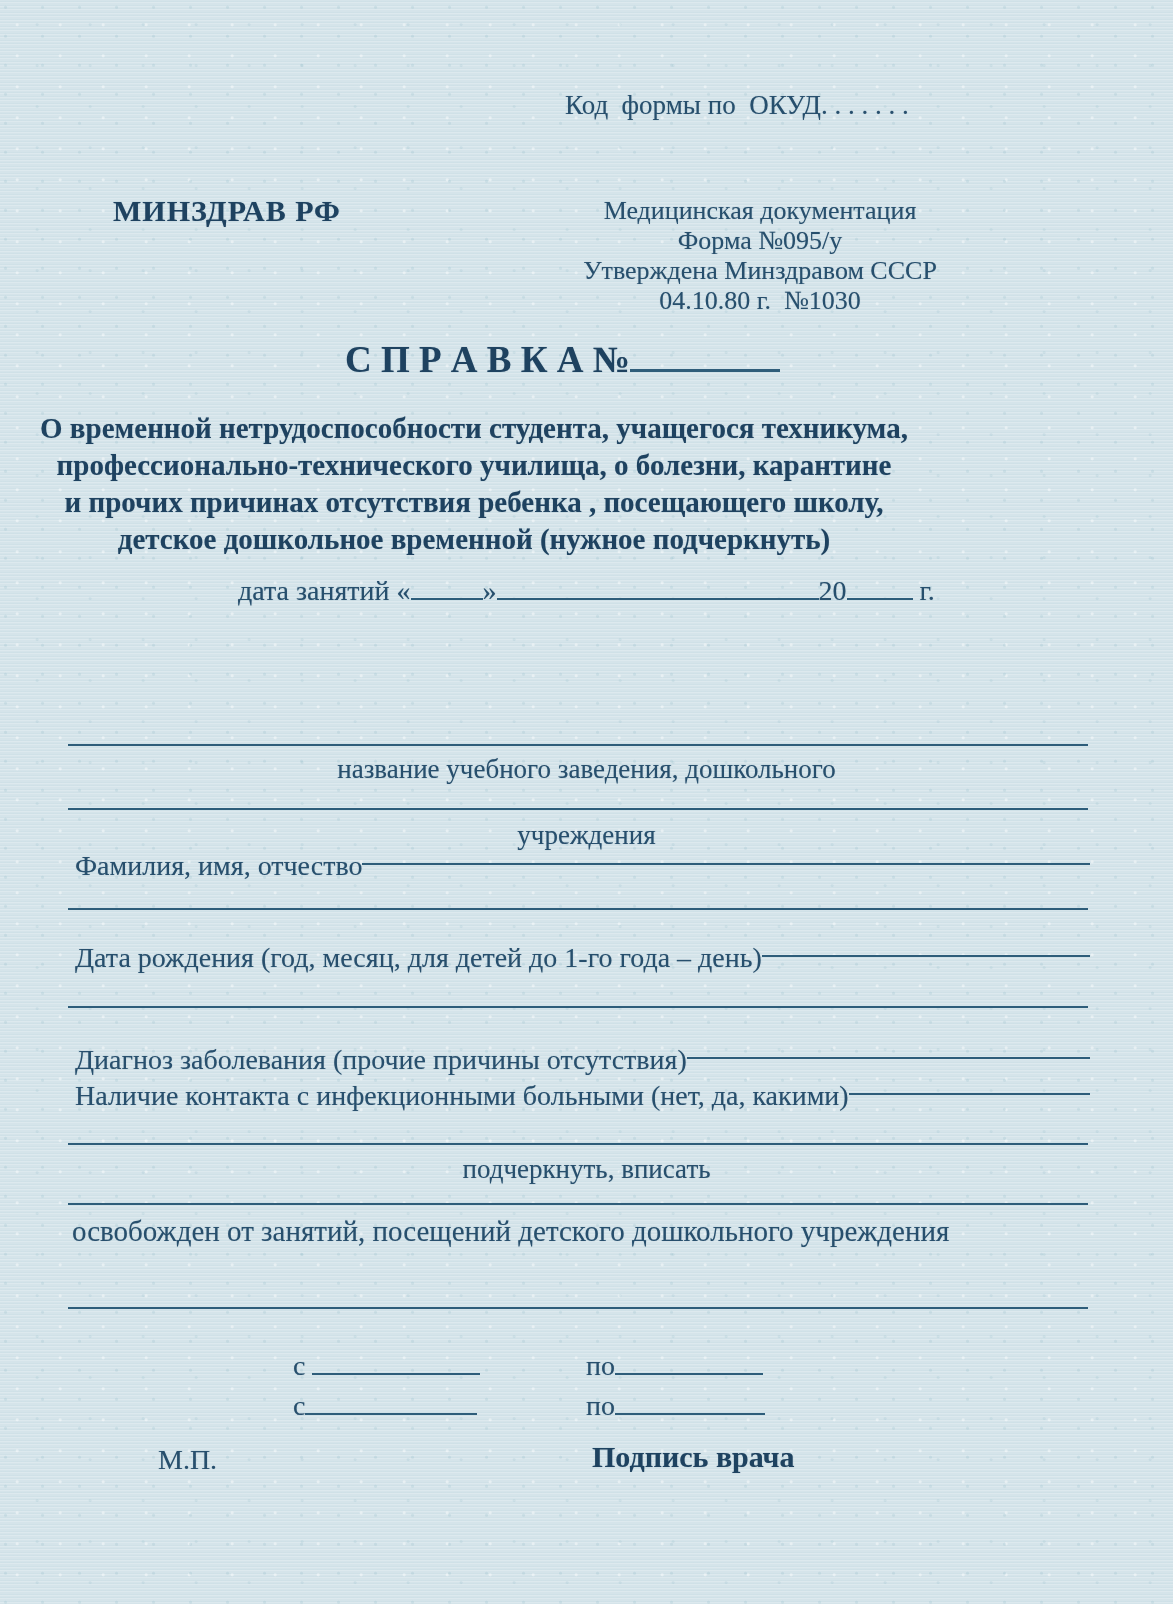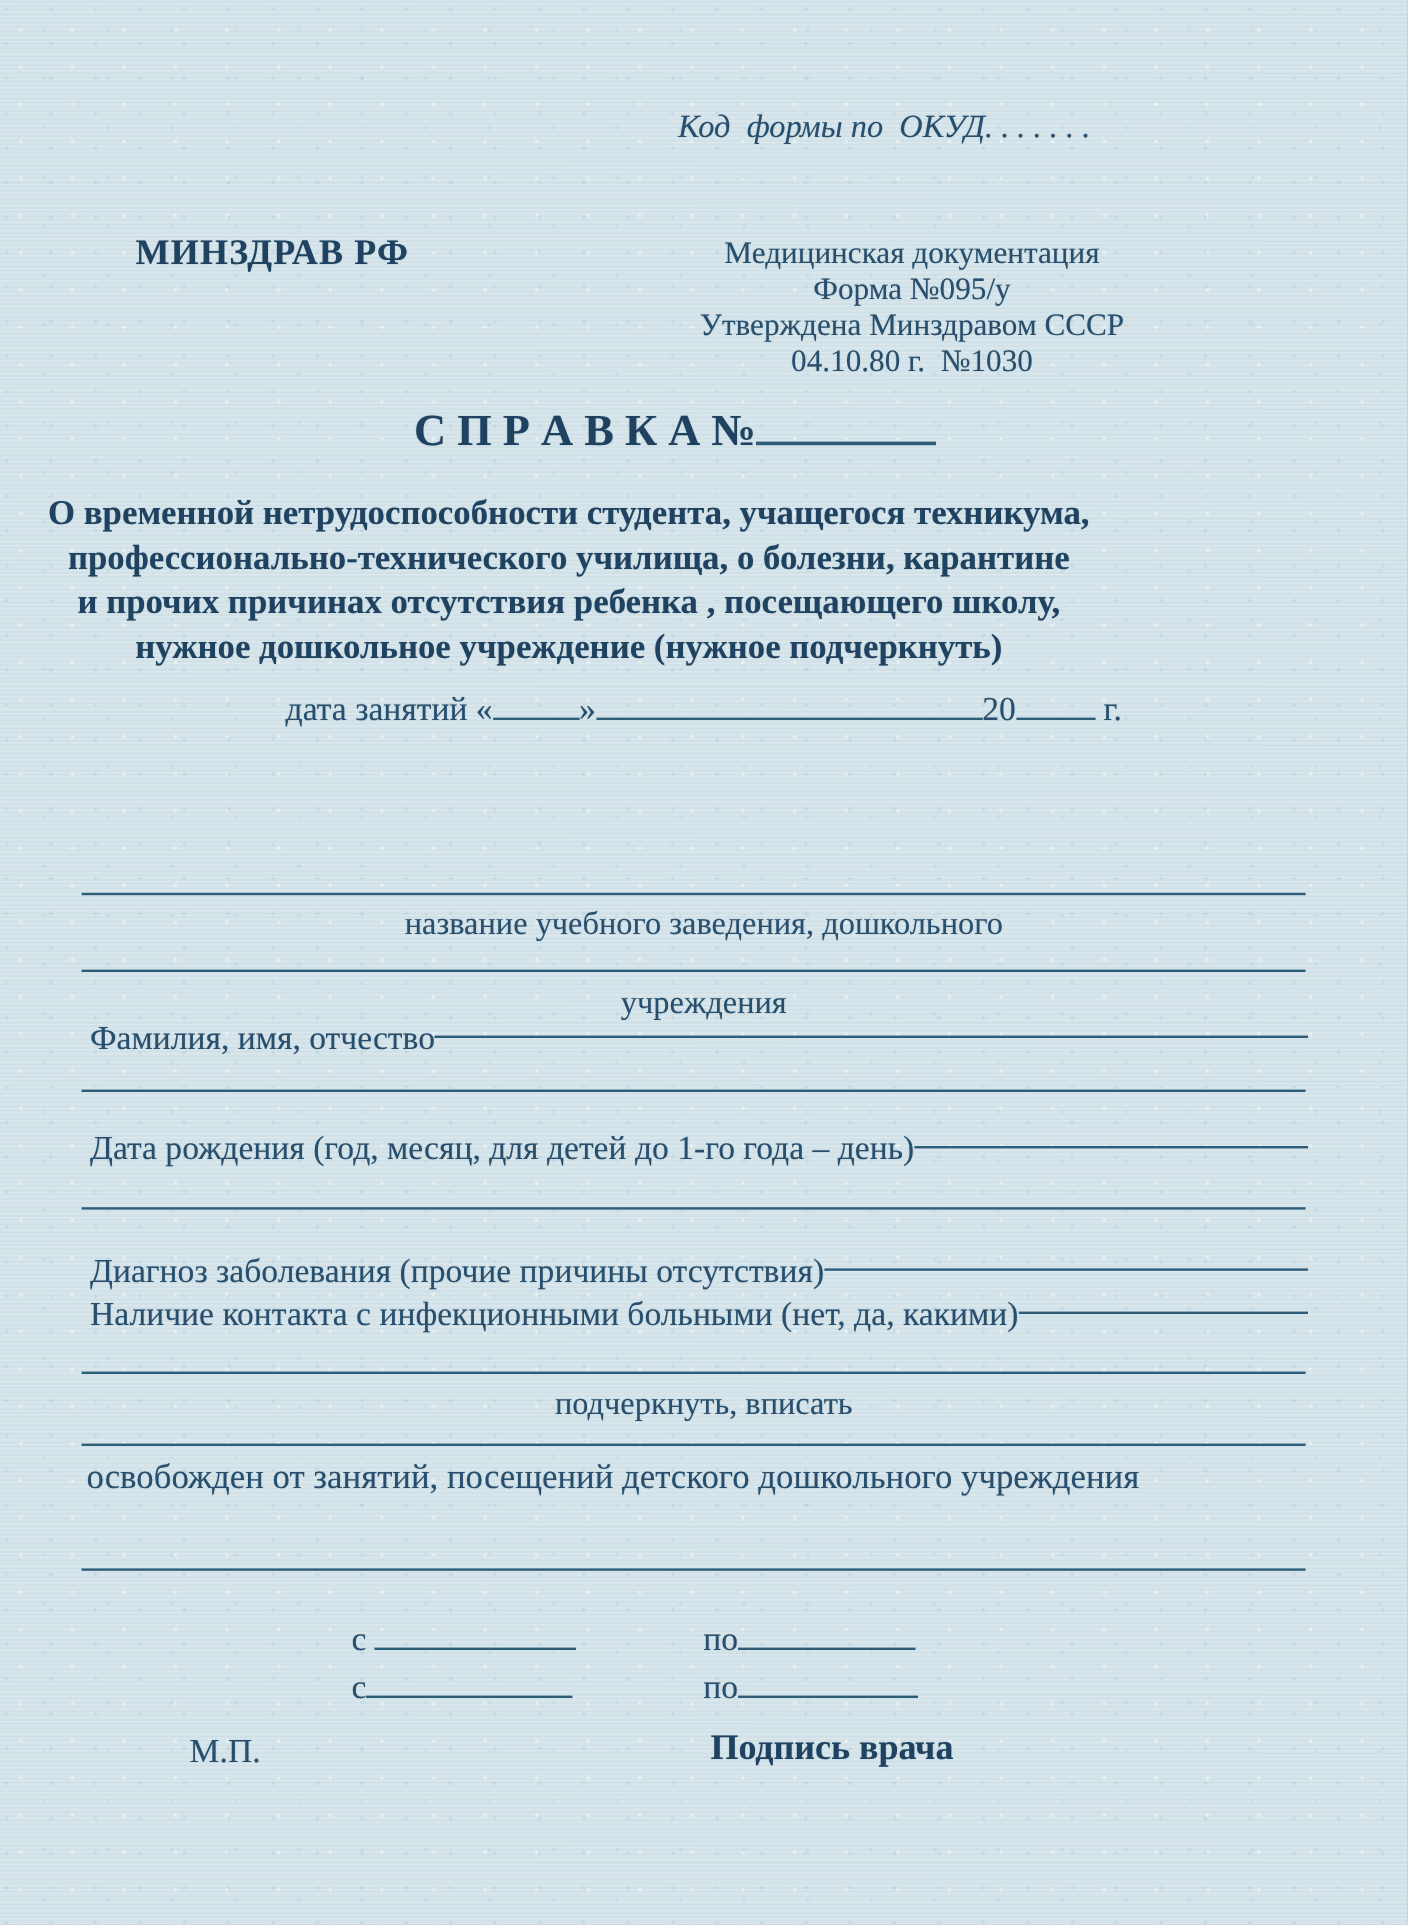--- a/index.html
+++ b/index.html
@@ -43,21 +43,21 @@
     position:absolute;
     display:flex;
     align-items:center;
   }
   .fieldrow .fill{
     flex:1;
     border-bottom:2px solid #2e5d7a;
     margin-bottom:4px;
     min-width:40px;
   }
-  .codes{font-size:27px;line-height:42px;font-style:italic;}
+  .codes{font-size:27px;line-height:42px;}
   .docinfo{font-size:26px;line-height:30px;font-family:Liberation Serif, serif;}
   .body-t{font-size:28px;}
   .cap{font-size:27px;}
 </style>
 </head>
 <body>
 
 <div class="page">
 
   <div class="abs codes ink" style="left:565px;top:84px;">
@@ -74,21 +74,21 @@
   </div>
 
   <div class="abs" style="left:345px;top:338px;">
     <span class="bold ink" style="font-size:37px;">С П Р А В К А №</span><span class="bl" style="width:150px;border-bottom-width:3px;"></span>
   </div>
 
   <div class="abs center bold ink" style="left:0;top:410px;width:948px;font-size:29px;line-height:37px;">
     <div>О временной нетрудоспособности студента, учащегося техникума,</div>
     <div>профессионально-технического училища, о болезни, карантине</div>
     <div>и прочих причинах отсутствия ребенка , посещающего школу,</div>
-    <div>нужное дошкольное учреждение (нужное подчеркнуть)</div>
+    <div>детское дошкольное временной (нужное подчеркнуть)</div>
   </div>
 
   <div class="abs body-t ink" style="left:238px;top:571px;">
     <span>дата занятий</span>
     <span>«</span><span class="bl" style="width:72px;"></span><span>»</span><span class="bl" style="width:322px;"></span><span>20</span><span class="bl" style="width:66px;"></span> <span>г.</span>
   </div>
 
 
   <div class="rule" style="top:744px;"></div>
   <div class="abs center cap ink" style="left:0;top:754px;width:1173px;">название учебного заведения, дошкольного</div>

